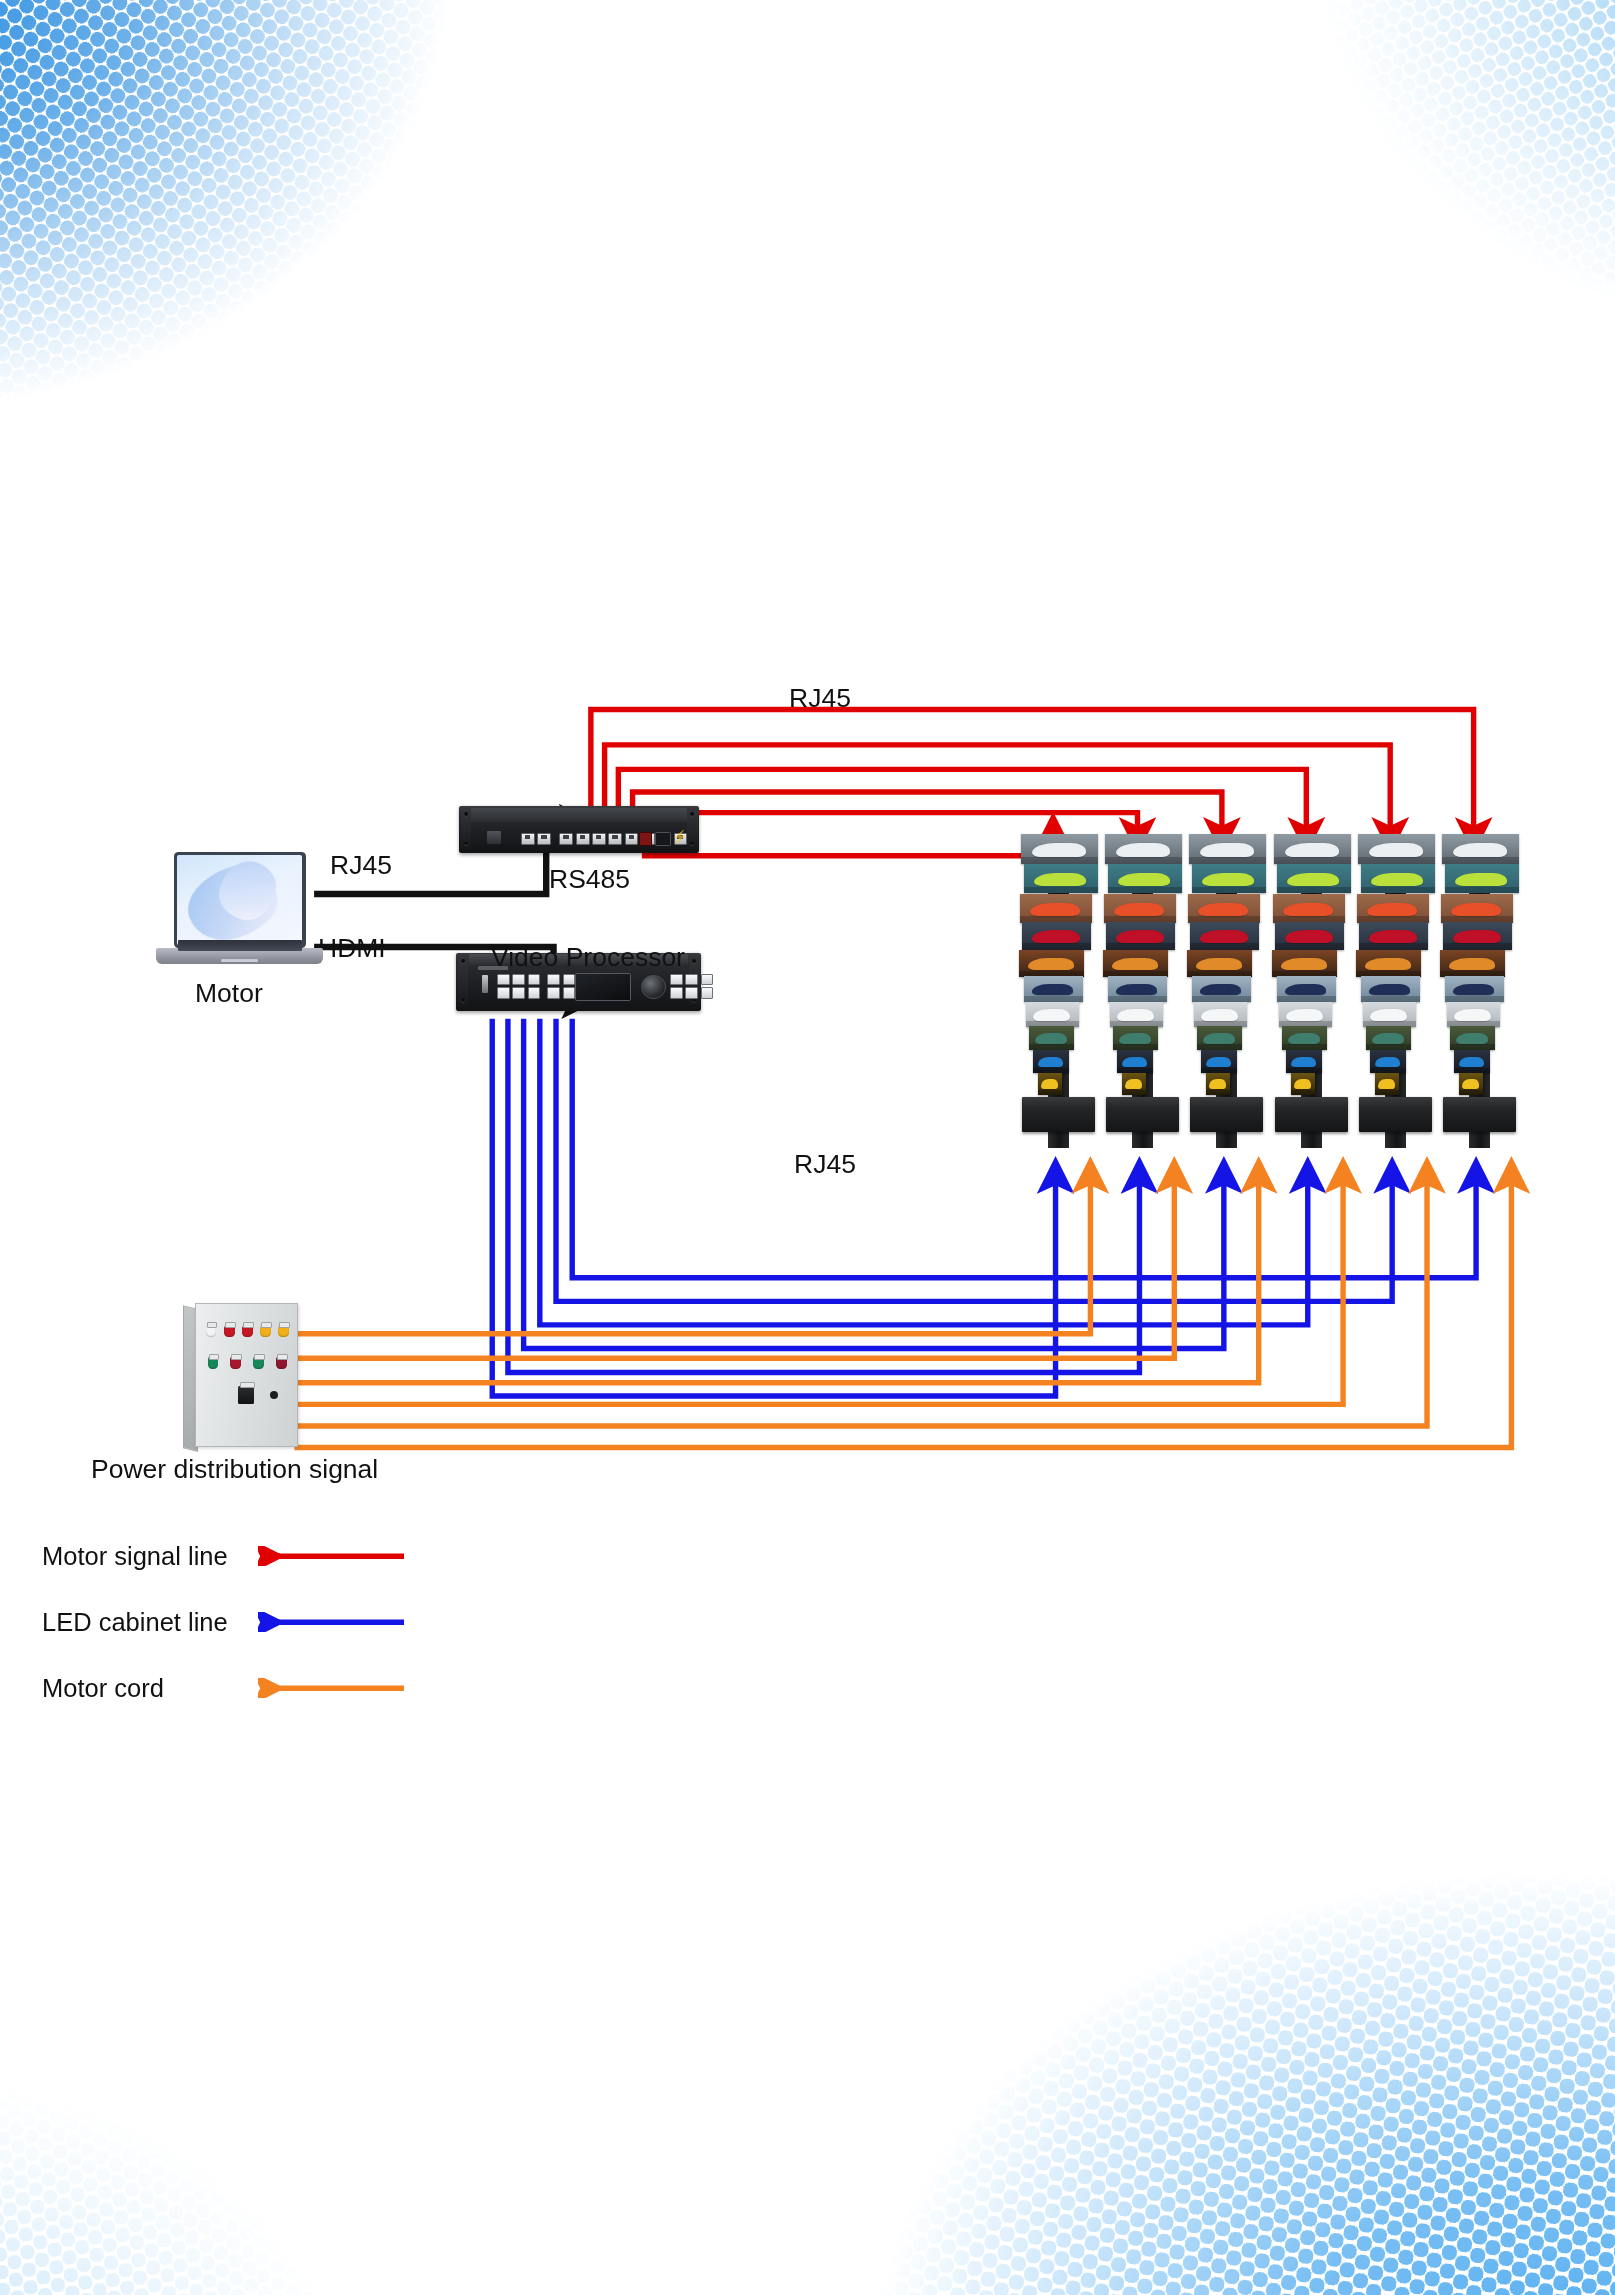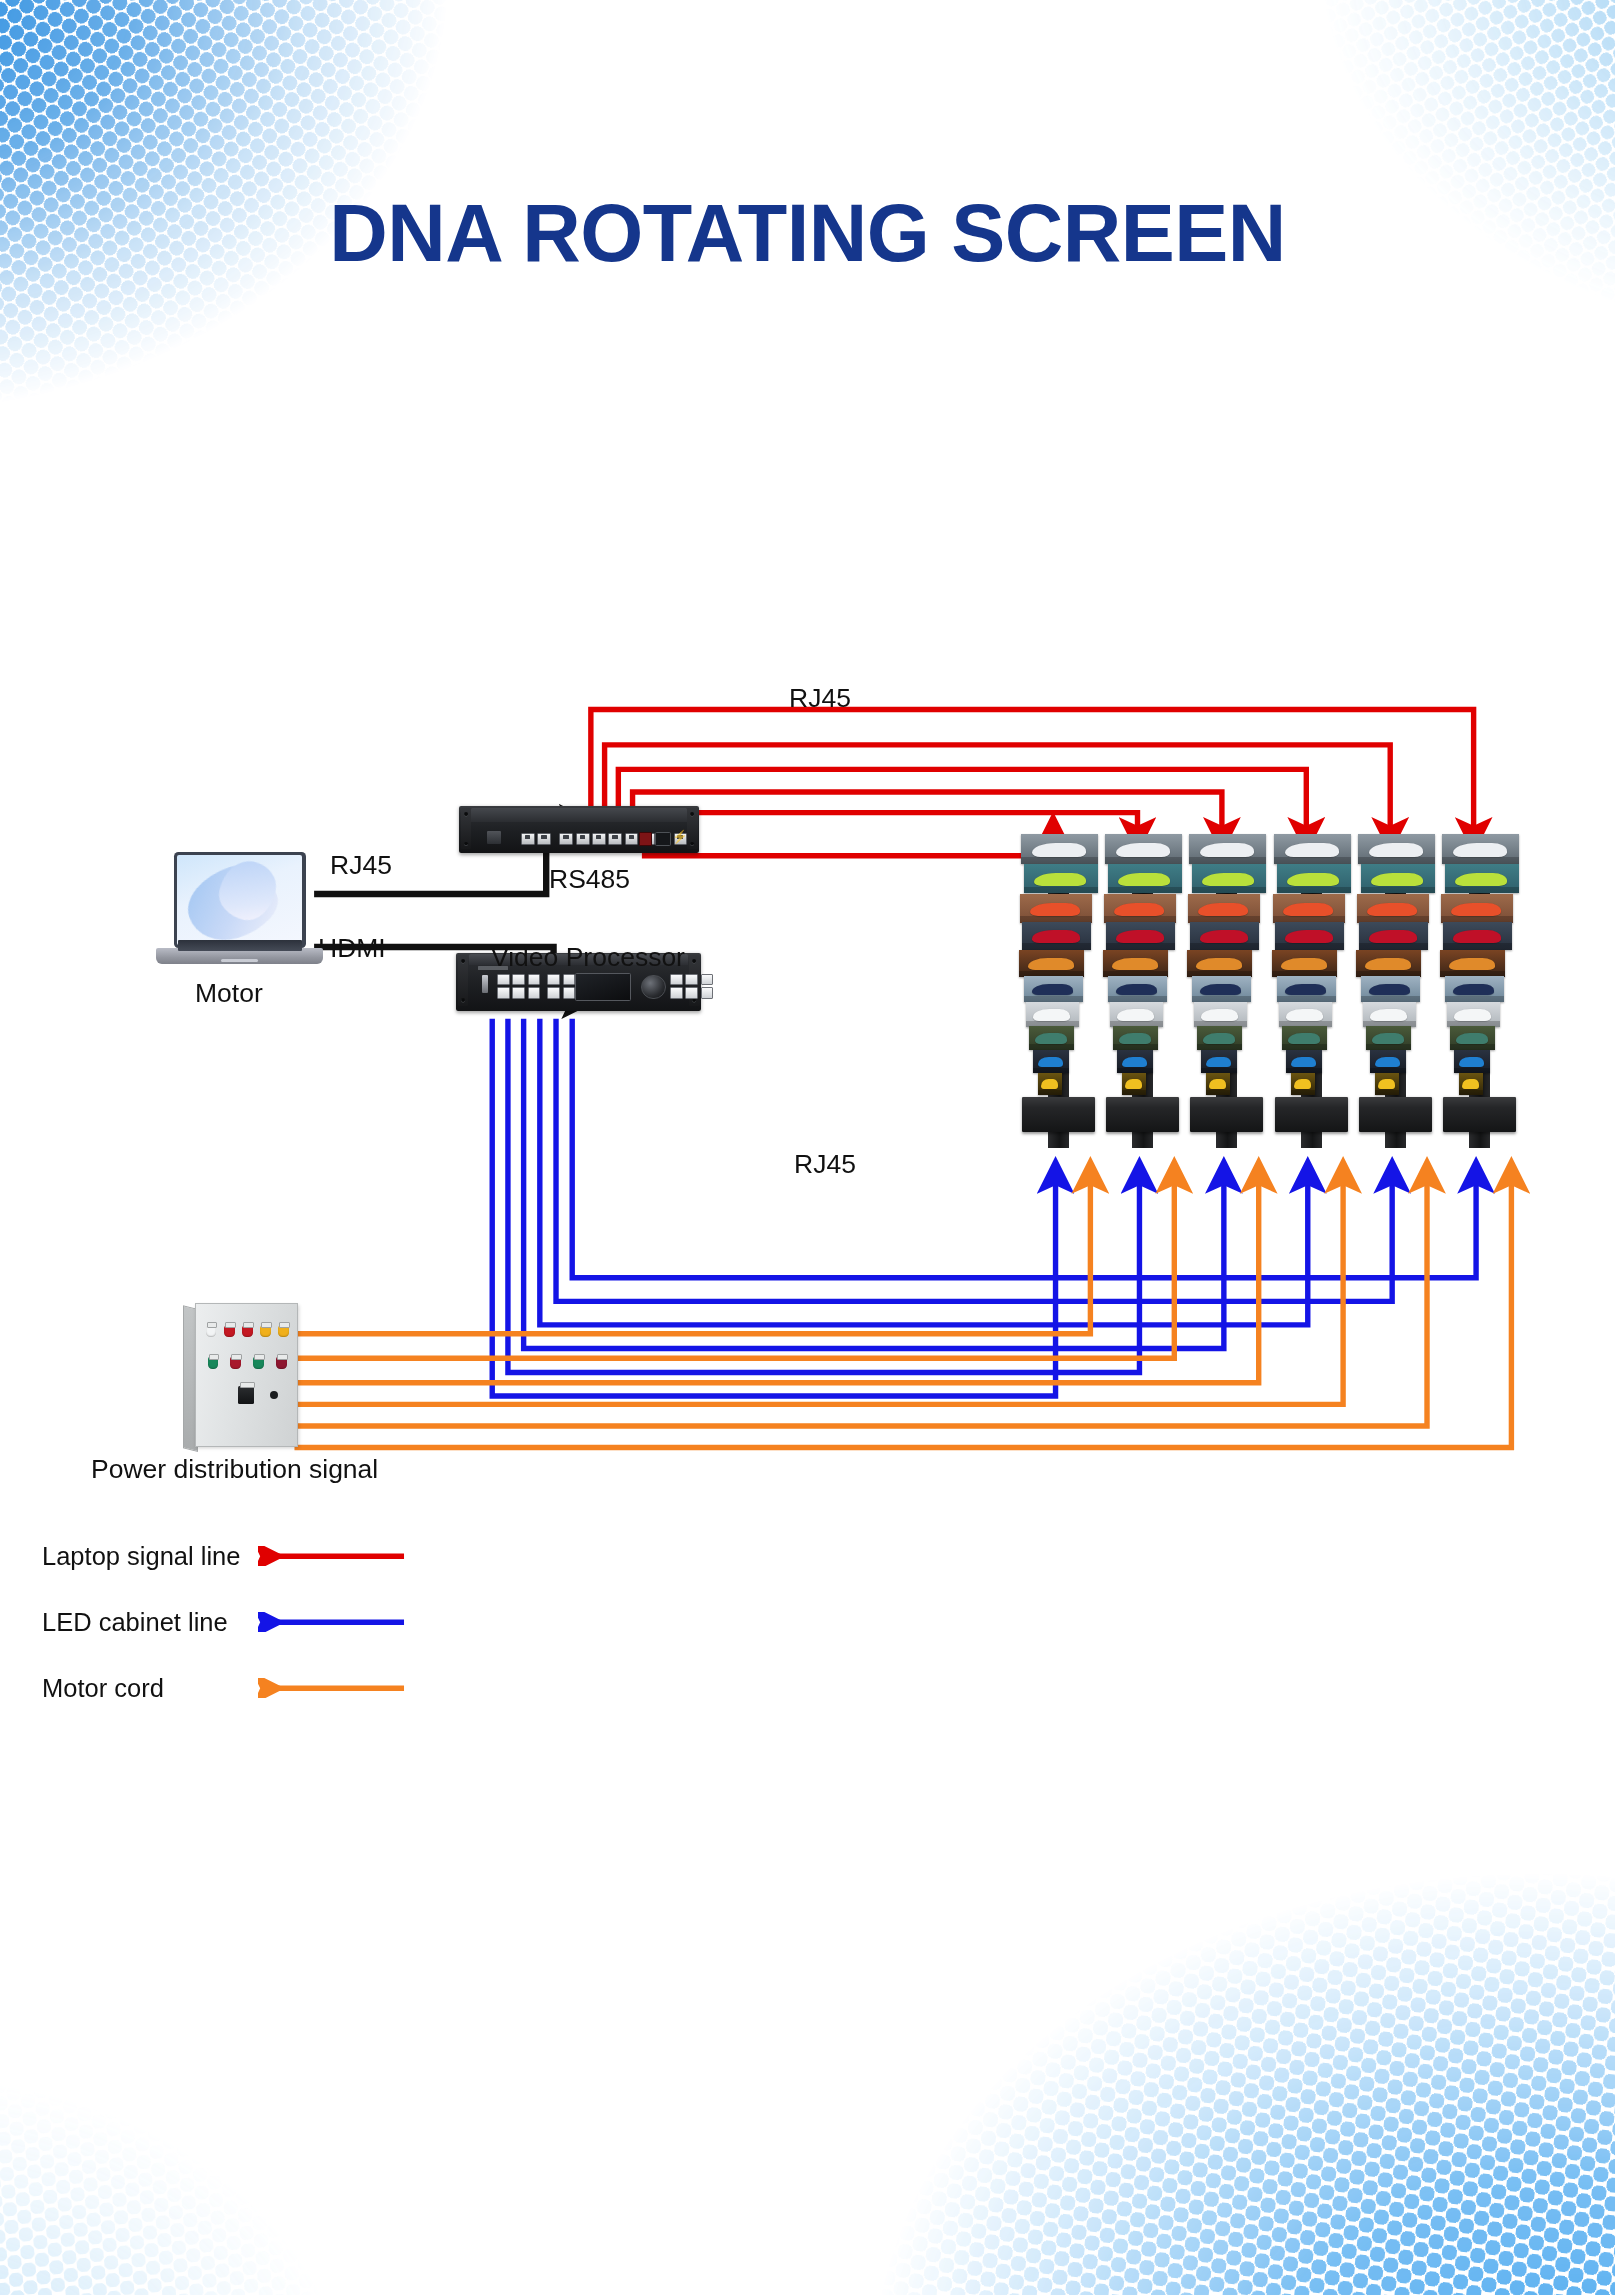--- a/index.html
+++ b/index.html
@@ -176,21 +176,20 @@
 </style>
 </head>
 <body>
 
 <div class="halftone" id="ht-tl"></div>
 <div class="halftone" id="ht-tr"></div>
 <div class="halftone" id="ht-br"></div>
 <div class="halftone" id="ht-bl"></div>
 
 <div id="title">
-  <span class="ln">DNA ROTATING SCREEN</span>
 </div>
 
 <svg id="wires" viewBox="0 0 3291 4677" xmlns="http://www.w3.org/2000/svg">
   <defs>
     <marker id="ar-red" markerWidth="7" markerHeight="7" refX="3" refY="3.5" orient="auto">
       <path d="M0,0 L7,3.5 L0,7 L1.6,3.5 Z" fill="#e00000"></path>
     </marker>
     <marker id="ar-blue" markerWidth="7" markerHeight="7" refX="3" refY="3.5" orient="auto">
       <path d="M0,0 L7,3.5 L0,7 L1.6,3.5 Z" fill="#1414e6"></path>
     </marker>
@@ -614,21 +613,21 @@
       <div class="panel" style="left: 17.7px; top: 239px; width: 24.5px; height: 21.6px; background: linear-gradient(rgb(106, 84, 16) 0%, rgb(46, 36, 8) 100%);">
         <div style="position: absolute; left: 14%; top: 30%; width: 70%; height: 46%; background: rgb(240, 192, 32); border-radius: 44% 28% 16% 16% / 70% 58% 30% 30%; box-shadow: rgba(0, 0, 0, 0.35) 0px 0.5px 1px;"></div>
         <div style="position: absolute; left: 0px; bottom: 0px; width: 100%; height: 22%; background: rgba(0, 0, 0, 0.22);"></div>
       </div>
       <div class="base" style="top: 263px;"></div>
     </div>
   </div>
 
 <div id="legend">
   <div class="leg-row">
-    <span class="ltxt">Laptop signal line</span>
+    <span class="ltxt">Motor signal line</span>
     <svg class="larr" viewBox="0 0 300 42">
       <defs>
           <marker id="lg0" markerWidth="6" markerHeight="6" refX="3" refY="3" orient="auto">
         <path d="M6,0 L0,3 L6,6 L4.6,3 Z" fill="#e00000"></path>
           </marker>
         </defs>
       <line x1="298" y1="21" x2="22" y2="21" stroke="#e00000" stroke-width="11" marker-end="url(#lg0)"></line>
     </svg>
   </div>
   <div class="leg-row">

